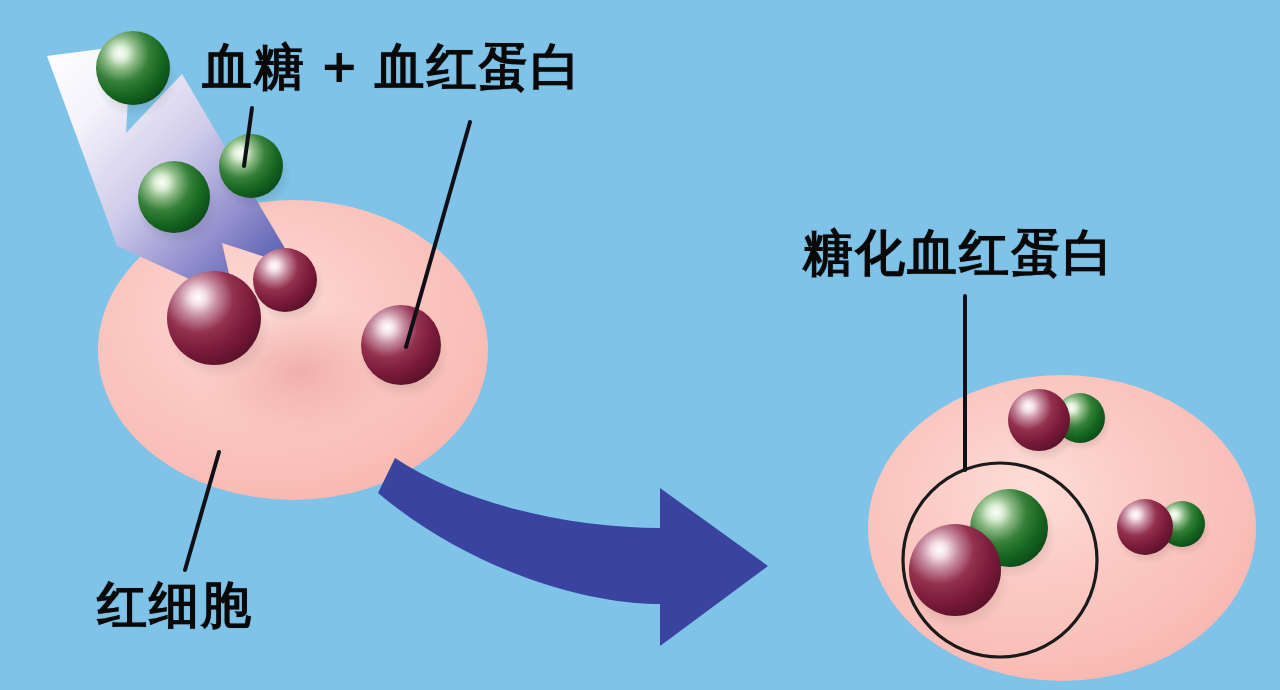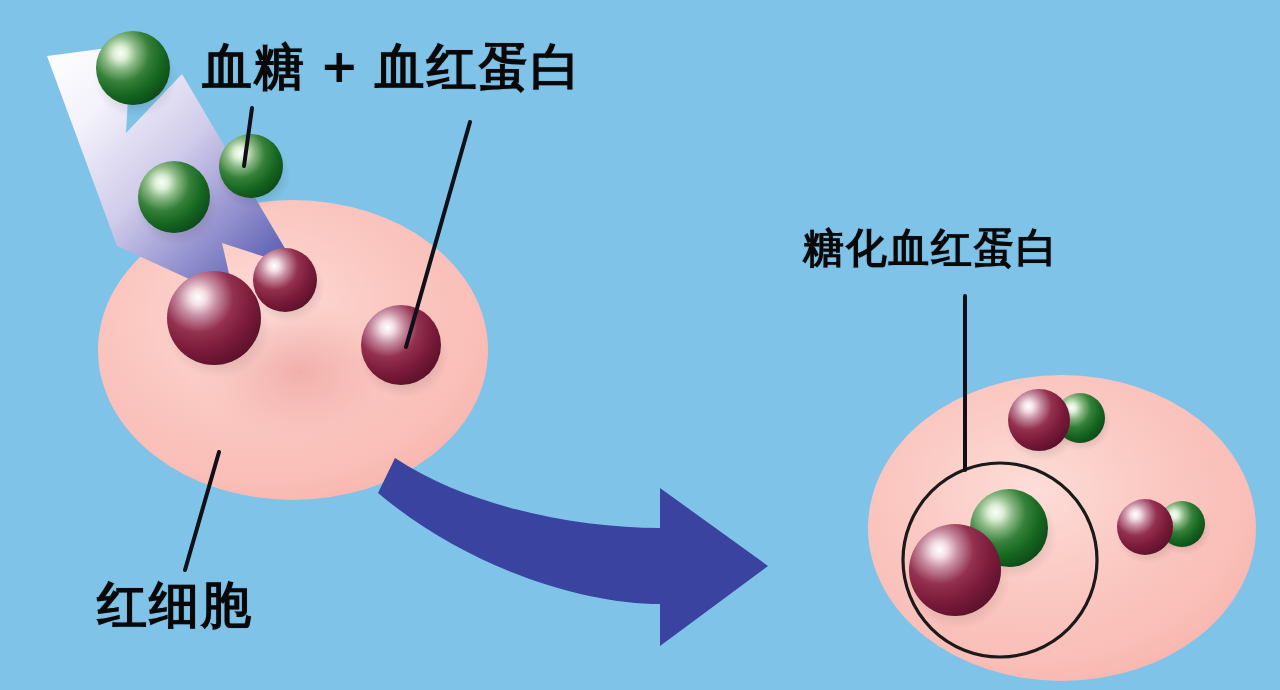--- a/index.html
+++ b/index.html
@@ -39,21 +39,21 @@
     font-size: 50px;
   }
   #label-reactants .plus {
     padding: 0 14px;
     font-size: 46px;
     vertical-align: 2px;
   }
   #label-product {
     left: 803px;
     top: 228px;
-    font-size: 41px;
+    font-size: 50px;
   }
   #label-cell {
     left: 97px;
     top: 580px;
     font-size: 50px;
   }
 </style>
 </head>
 <body>
 

